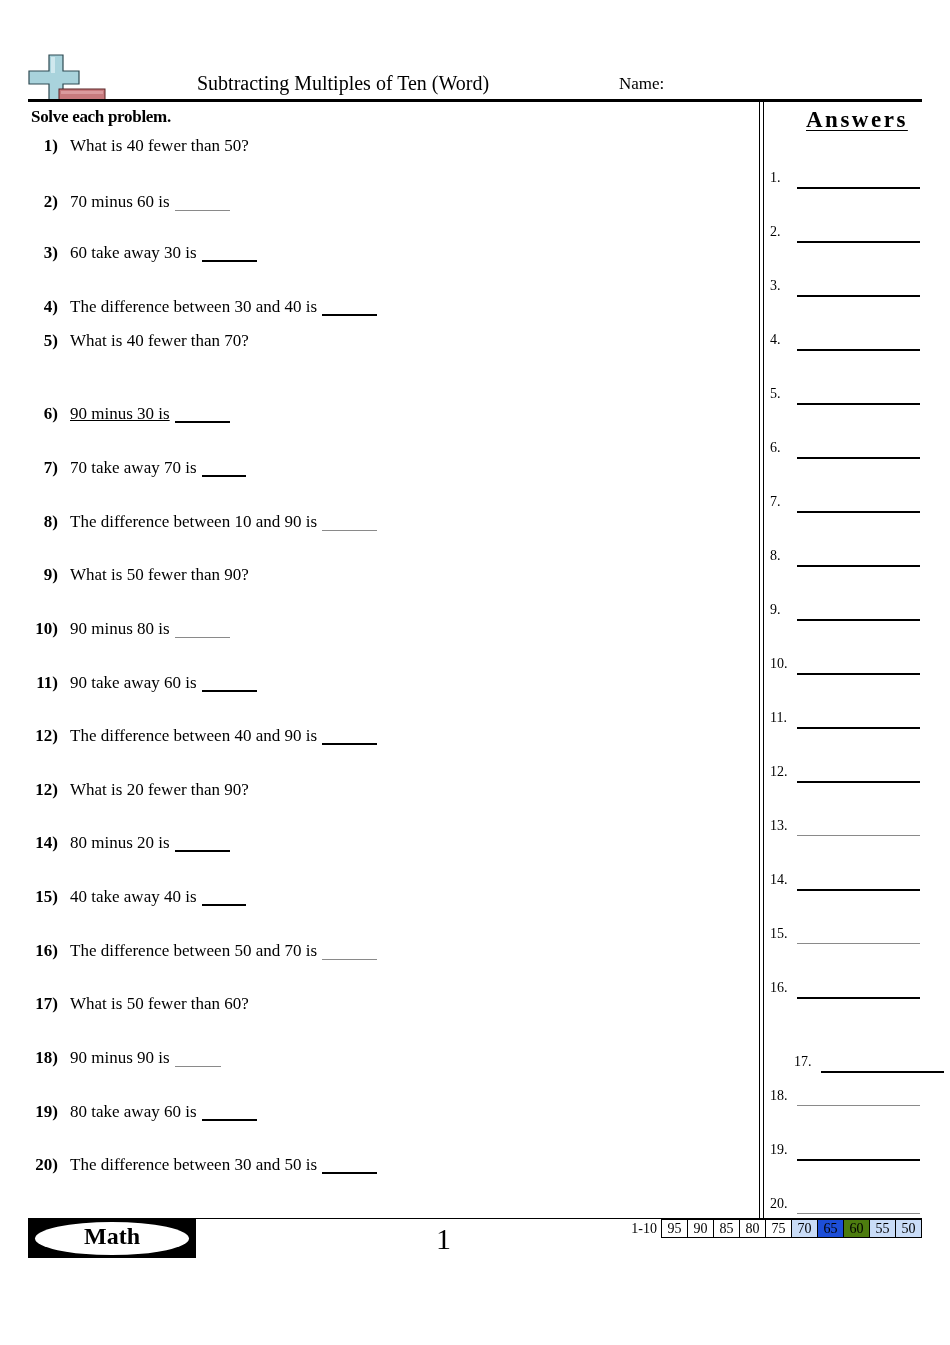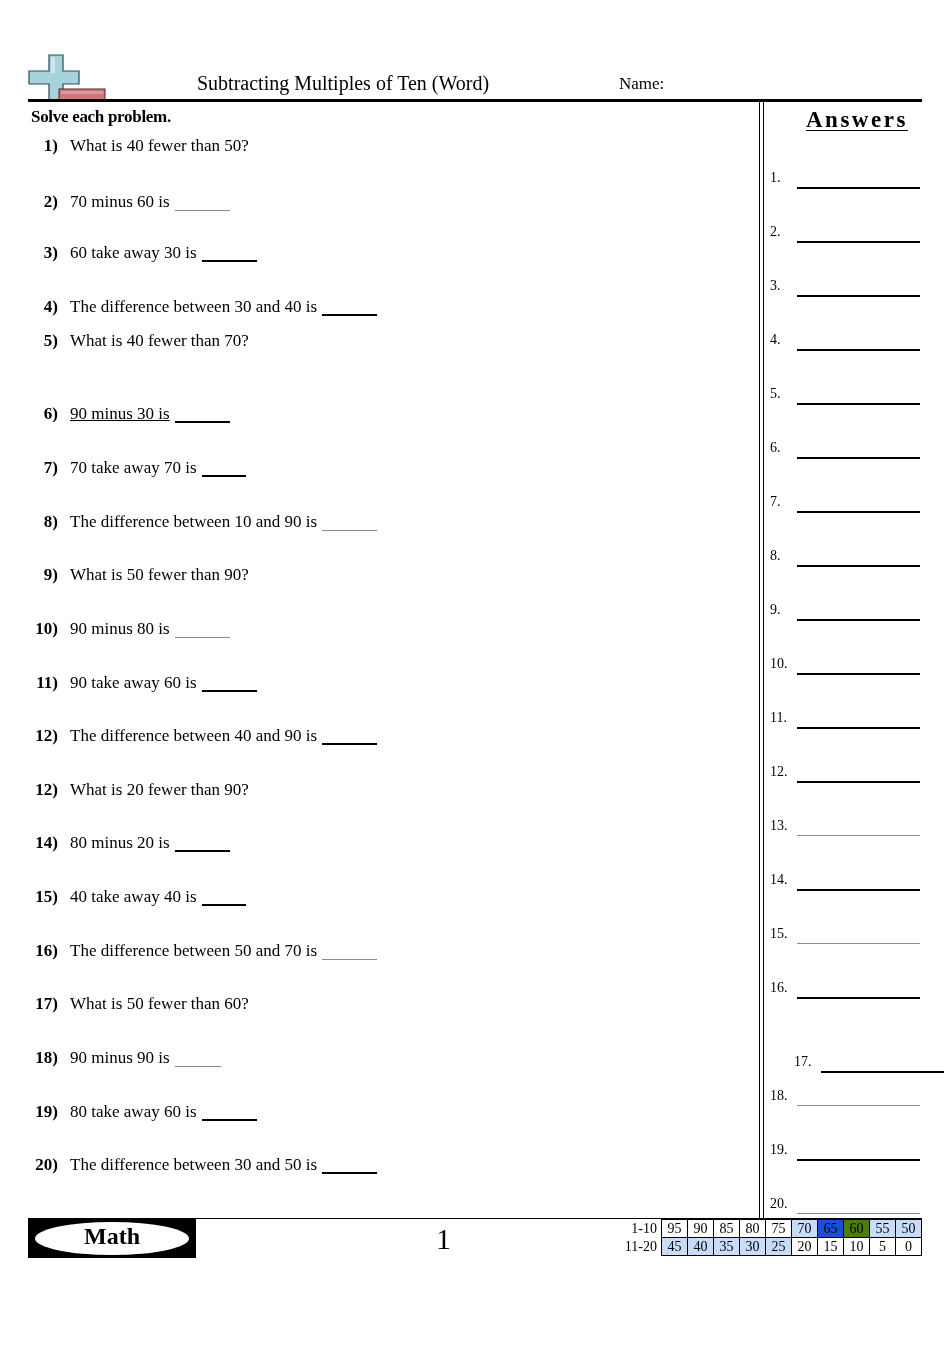--- a/index.html
+++ b/index.html
@@ -192,27 +192,14 @@
         <td>90</td>
         <td>85</td>
         <td>80</td>
         <td>75</td>
         <td class="hl" style="background: rgb(201, 220, 247);">70</td>
         <td class="hl" style="background: #1d4ed8;">65</td>
         <td class="hl" style="background: #4d7c0f;">60</td>
         <td class="hl" style="background: rgb(201, 220, 247);">55</td>
         <td class="hl" style="background: rgb(201, 220, 247);">50</td>
       </tr>
-      <tr>
-        <td class="range">11-20</td>
-        <td class="hl" style="background: rgb(201, 220, 247);">45</td>
-        <td class="hl" style="background: rgb(201, 220, 247);">40</td>
-        <td class="hl" style="background: rgb(201, 220, 247);">35</td>
-        <td class="hl" style="background: rgb(201, 220, 247);">30</td>
-        <td class="hl" style="background: rgb(201, 220, 247);">25</td>
-        <td>20</td>
-        <td>15</td>
-        <td>10</td>
-        <td>5</td>
-        <td>0</td>
-      </tr>
     </tbody>
 </table>
 
 </body></html>

